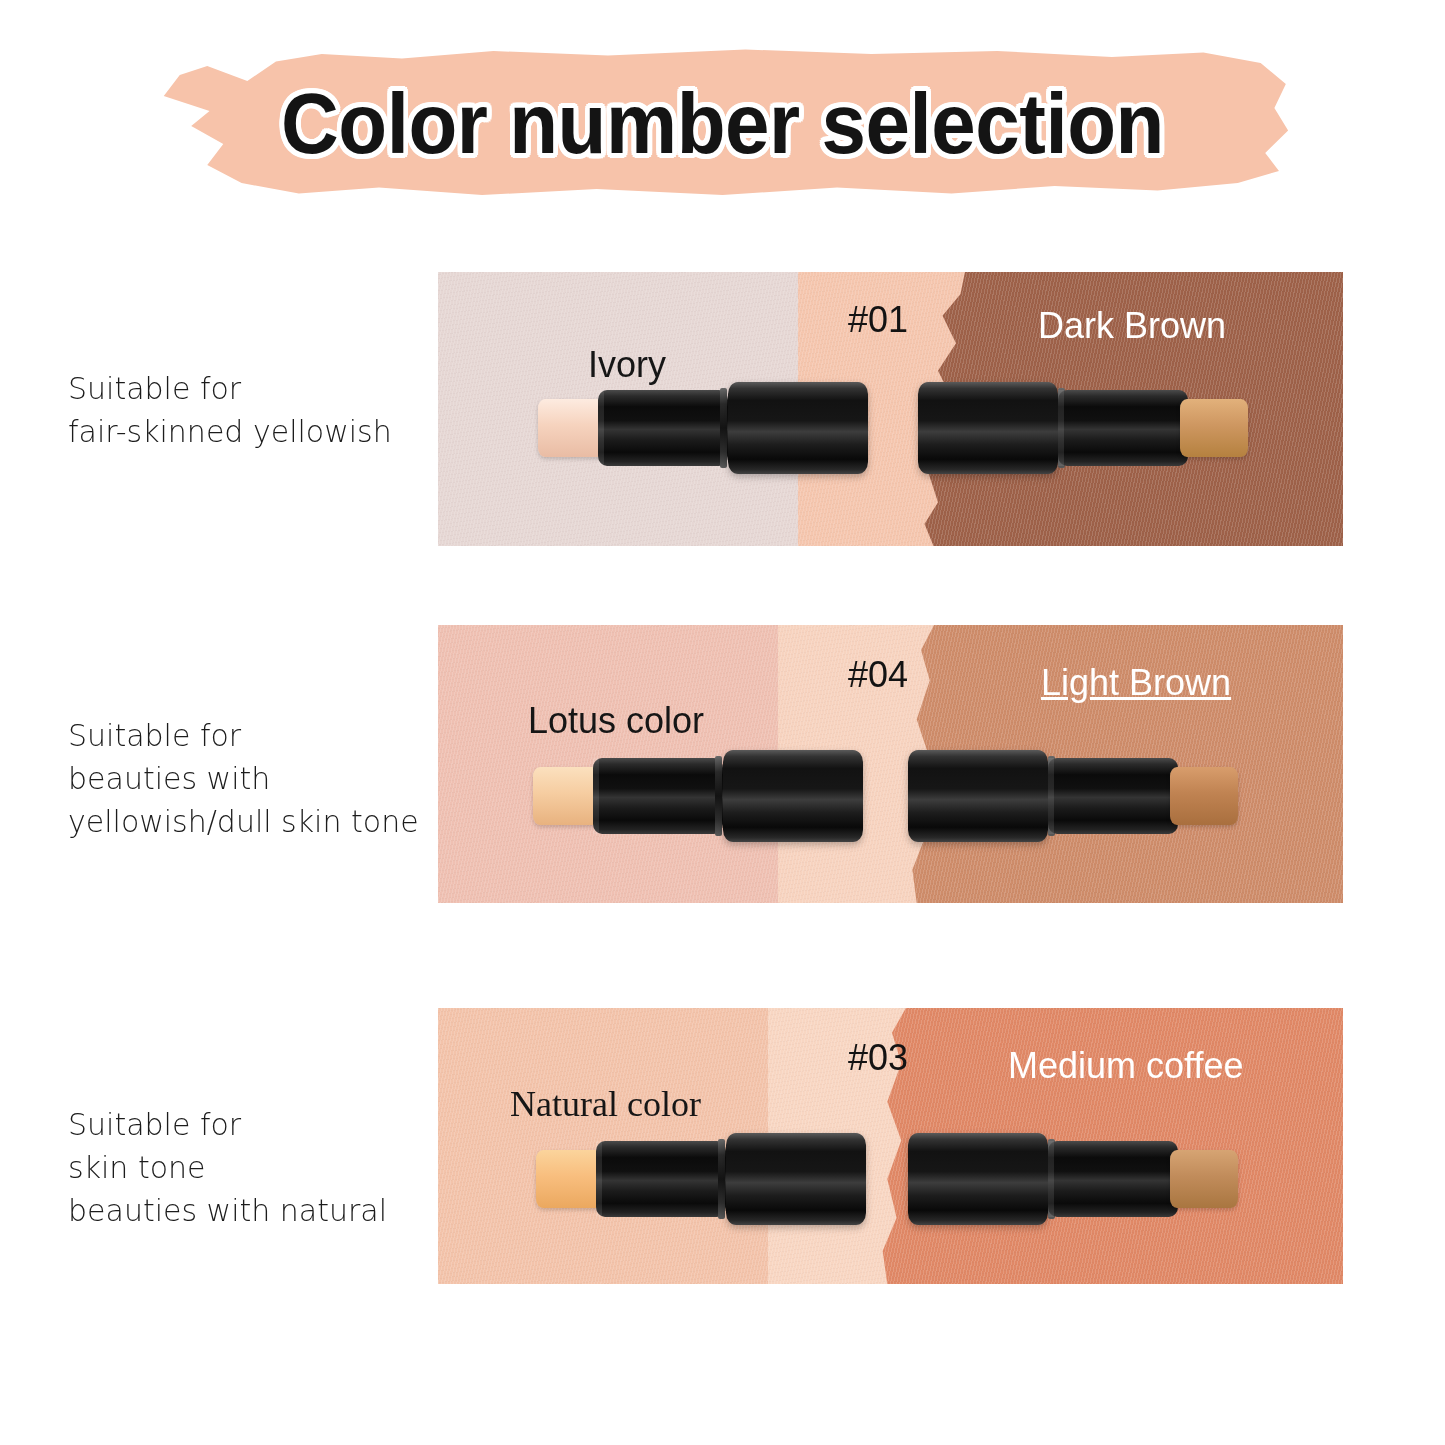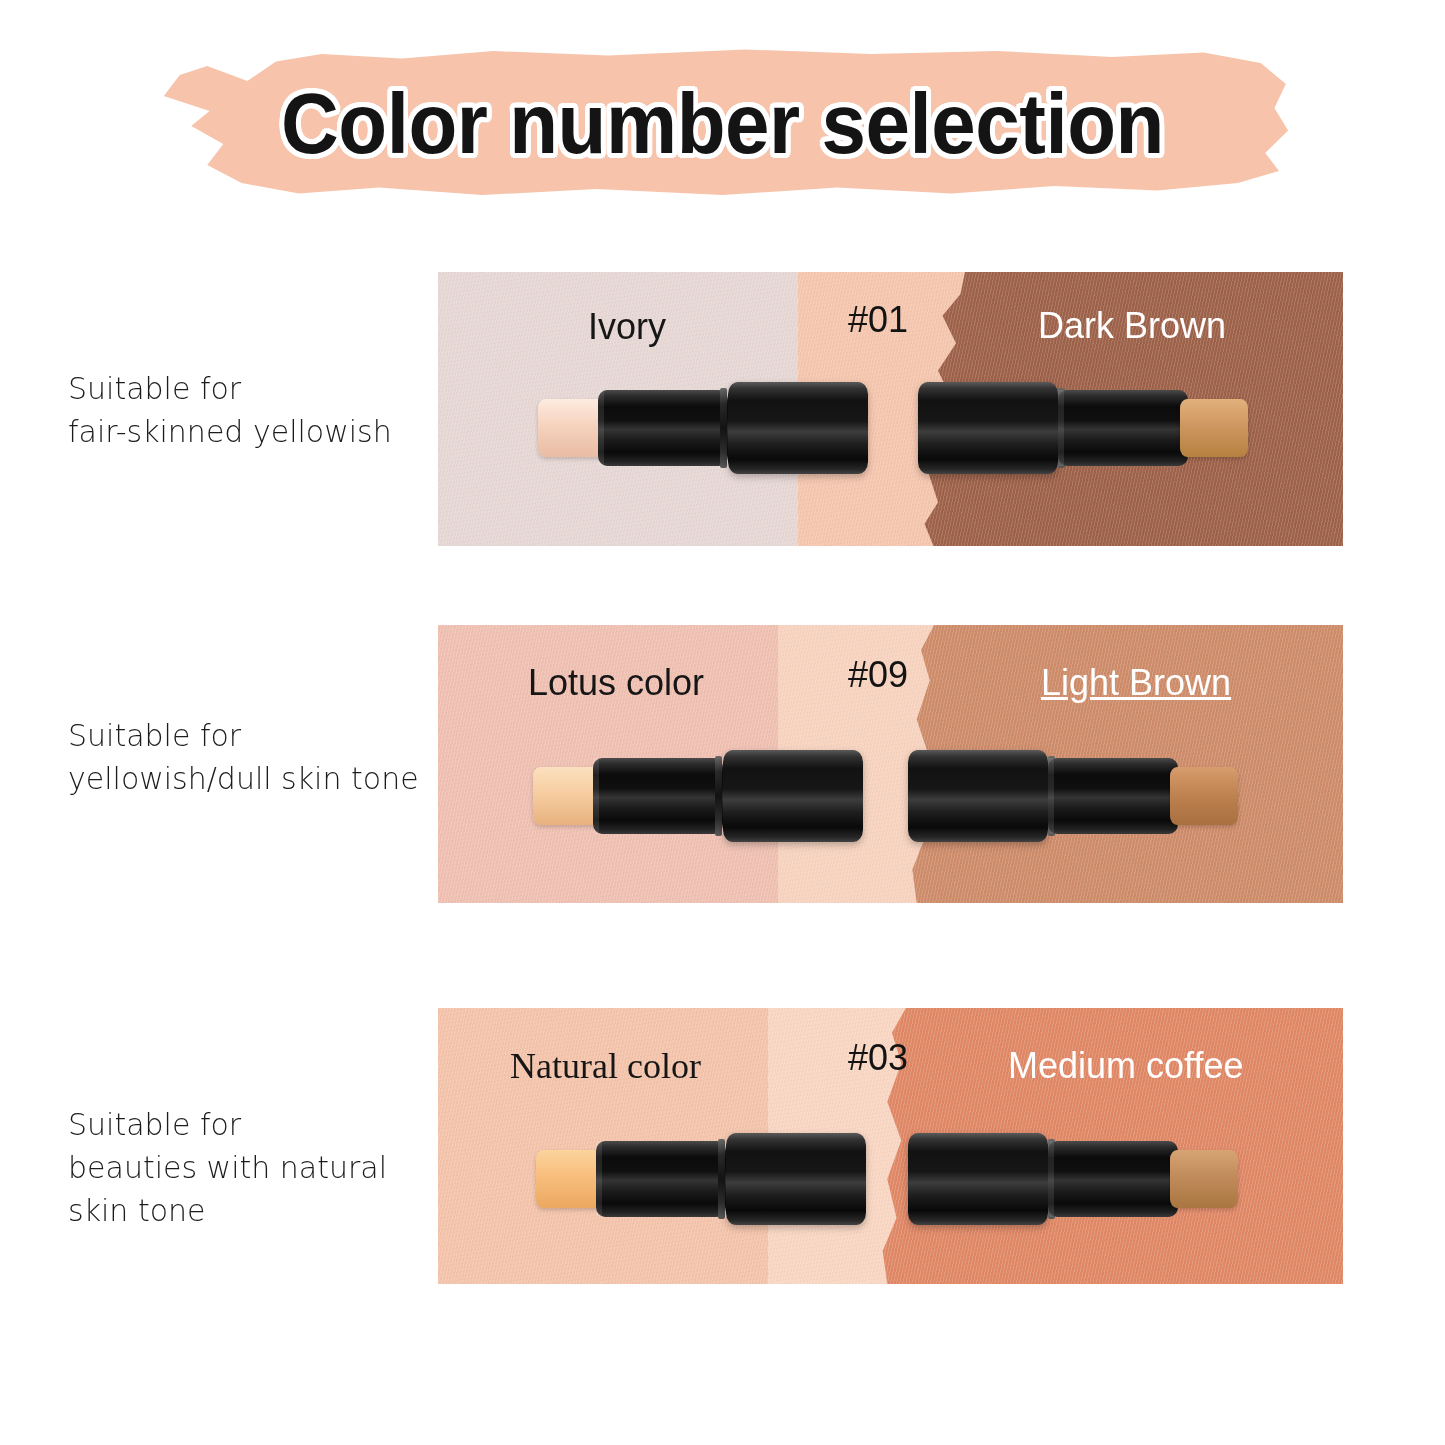--- a/index.html
+++ b/index.html
@@ -139,21 +139,21 @@
     pointer-events: none;
   }
 
   .label {
     position: absolute;
     font-size: 36px;
     font-family: "Liberation Sans Narrow", "Liberation Sans", sans-serif;
     white-space: nowrap;
     line-height: 1;
   }
-  .label-left   { color: #161616; }
+  .label-left   { color: #161616; margin-top: 38px; }
   .label-number { color: #131313; }
   .label-right  { color: #ffffff; text-align: right; }
 
   
   .stick {
     position: absolute;
     height: 92px;
   }
   .stick-inner { position: absolute; inset: 0; }
 
@@ -247,35 +247,36 @@
         <div class="barrel" style="left:140px;width:130px;"></div>
         <div class="tip" style="left:262px;background:linear-gradient(to bottom,#E2B17B 0%,#CE9761 45%,#B5813F 100%);"></div>
       </div>
     </div>
   </div>
 </div>
 
 <div class="row" id="row-1">
   <div class="row-desc">
     <div>Suitable for</div>
+    <div>beauties with</div>
     <div>yellowish/dull skin tone</div>
   </div>
   <div class="panel">
     <div class="zone zone-left" style="left:0;width:380px;background:#EFC0B2;">
         <div class="grain"></div>
       </div>
     <div class="zone zone-mid" style="left:340px;width:230px;background:#F7D3BF;">
         <div class="grain"></div>
       </div>
     <div class="zone zone-right straightish" style="left:470px;width:435px;background:#CE8C6A;">
         <div class="grain"></div>
       </div>
 
     <div class="label label-left" style="left:90px;top:40px;">Lotus color</div>
-    <div class="label label-number" style="left:410px;top:32px;">#09</div>
+    <div class="label label-number" style="left:410px;top:32px;">#04</div>
     <div class="label label-right" style="left:603px;top:40px;text-decoration:underline;">Light Brown</div>
 
     <div class="stick" style="left:95px;top:125px;width:330px;">
       <div class="stick-inner">
         <div class="tip" style="left:0;background:linear-gradient(to bottom,#FBE0BE 0%,#F6CDA1 45%,#E8B27F 100%);"></div>
         <div class="barrel" style="left:60px;width:130px;"></div>
         <div class="ring" style="left:182px;"></div>
         <div class="cap" style="left:190px;width:140px;"></div>
       </div>
     </div>
@@ -287,22 +288,22 @@
         <div class="barrel" style="left:140px;width:130px;"></div>
         <div class="tip" style="left:262px;background:linear-gradient(to bottom,#D89D6C 0%,#C08352 45%,#A96F3E 100%);"></div>
       </div>
     </div>
   </div>
 </div>
 
 <div class="row" id="row-2">
   <div class="row-desc">
     <div>Suitable for</div>
+    <div>skin tone</div>
     <div>beauties with natural</div>
-    <div>skin tone</div>
   </div>
   <div class="panel">
     <div class="zone zone-left" style="left:0;width:370px;background:#F3C3AA;">
         <div class="grain"></div>
       </div>
     <div class="zone zone-mid" style="left:330px;width:190px;background:#F8D6C2;">
         <div class="grain"></div>
       </div>
     <div class="zone zone-right straightish" style="left:440px;width:465px;background:#E08866;">
         <div class="grain"></div>

